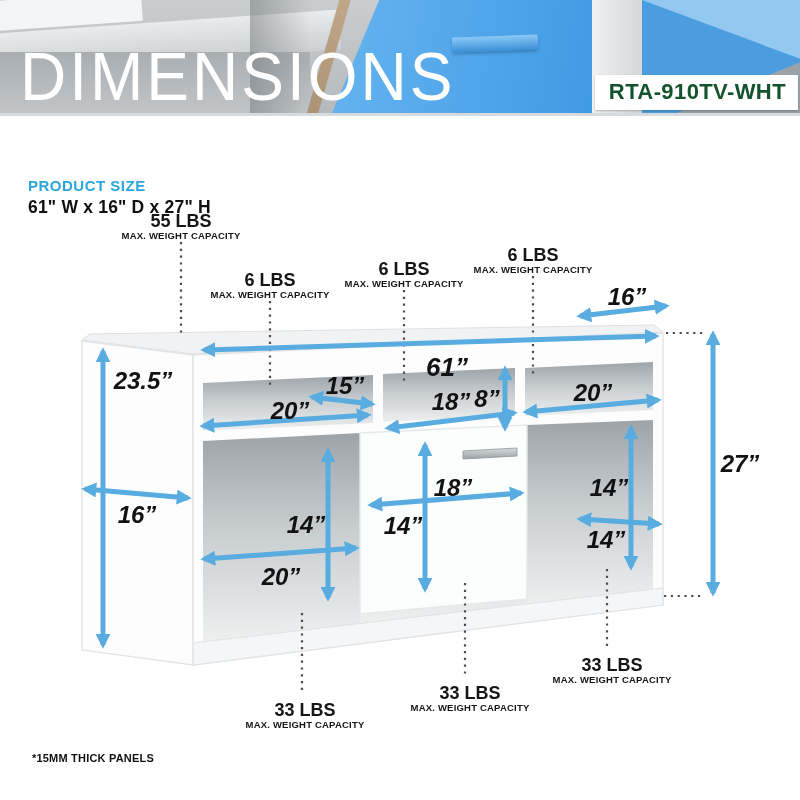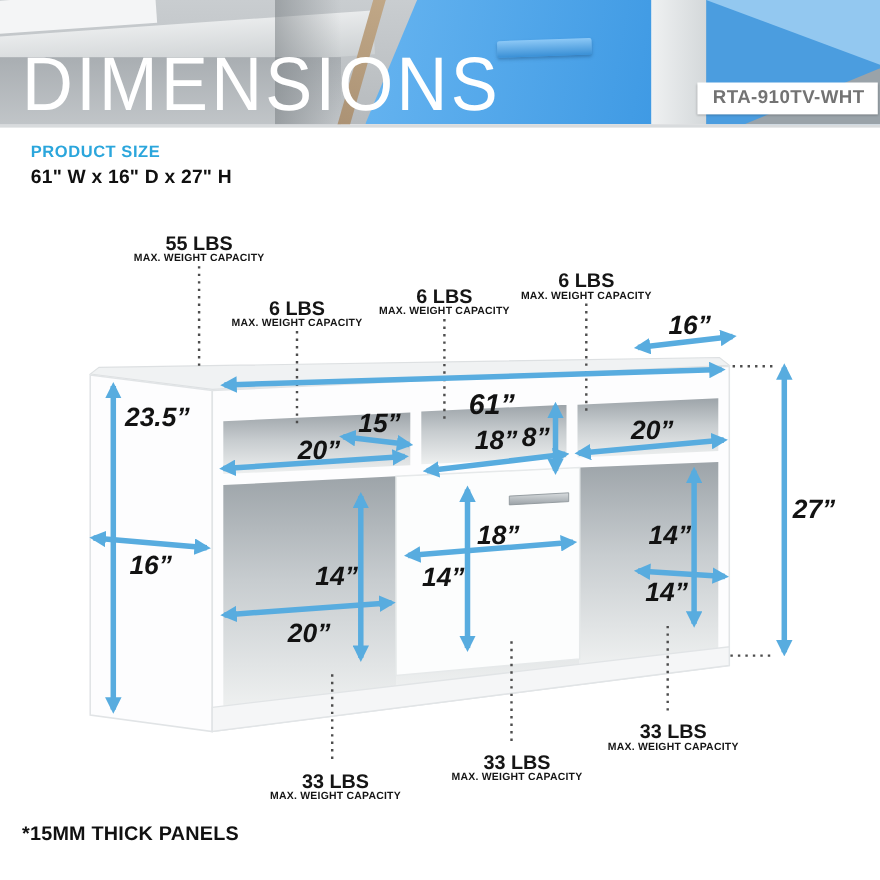--- a/index.html
+++ b/index.html
@@ -21,43 +21,43 @@
   .ph-white-panel{left:592px;top:0;width:50px;height:113px;background:linear-gradient(90deg,#eff1f2,#d4d8da);}
   .ph-blue-right{left:642px;top:0;width:158px;height:113px;background:#4b9ddf;}
   .ph-blue-light{left:642px;top:0;width:158px;height:113px;background:#93c8f0;clip-path:polygon(0 0,100% 0,100% 52%);}
   .ph-gray-corner{left:642px;top:0;width:158px;height:113px;background:#9aa3a9;clip-path:polygon(100% 55%,100% 100%,22% 100%);}
   .hero-title{
     position:absolute;left:20px;bottom:2px;margin:0;color:#ffffff;
     font-size:64px;font-weight:200;letter-spacing:3px;line-height:1;
     transform:scaleY(1.08);transform-origin:left bottom;white-space:nowrap;
   }
   .model-badge{
-    position:absolute;right:2px;top:75px;background:#ffffff;color:#737373;
-    font-size:17px;font-weight:700;letter-spacing:.4px;padding:4px 12px 5px 14px;
+    position:absolute;right:2px;top:75px;background:#ffffff;color:#14532d;
+    font-size:22px;font-weight:700;letter-spacing:.4px;padding:4px 12px 5px 14px;
     box-shadow:0 1px 2px rgba(0,0,0,.25);
   }
   
   .product{height:77px;box-sizing:border-box;padding:14px 0 0 28px;}
-  .product-label{color:#2ba6dc;font-size:15px;font-weight:700;letter-spacing:.5px;}
+  .product-label{color:#2ba6dc;font-size:15px;font-weight:700;letter-spacing:.5px;margin-top:47px;}
   .product-value{color:#101010;font-size:17.5px;font-weight:700;letter-spacing:.2px;margin-top:3px;}
   
   svg.diagram{display:block;width:800px;height:550px;}
   .arrow{stroke:#58acdf;stroke-width:5;fill:none;}
   .dotted{stroke:#4d4d4d;stroke-width:2.2;stroke-dasharray:2.2 4.6;fill:none;}
   .dim{font-family:"Liberation Sans",sans-serif;font-style:italic;font-weight:700;font-size:24px;fill:#121212;text-anchor:middle;dominant-baseline:central;}
   .dim-lg{font-size:26px;}
   .wval{font-family:"Liberation Sans",sans-serif;font-weight:700;font-size:18px;fill:#151515;text-anchor:middle;dominant-baseline:central;}
   .wnote{font-family:"Liberation Sans",sans-serif;font-weight:700;font-size:9.5px;fill:#151515;text-anchor:middle;dominant-baseline:central;letter-spacing:.2px;}
   .panel{fill:#fdfdfe;stroke:#e1e4e6;stroke-width:1.4;}
   .sliver{fill:#f0f2f3;stroke:#dde0e2;stroke-width:1;}
   .cavity{fill:url(#cavityGrad);}
   .door{fill:#fcfdfd;stroke:#e6e9ea;stroke-width:1.4;}
   .plinth{fill:#f5f6f7;stroke:#e1e4e6;stroke-width:1.2;}
   
-  .notes{margin:4px 0 0 20px;color:#111;font-size:18px;font-weight:700;line-height:23px;letter-spacing:.2px;}
+  .notes{margin:4px 0 0 32px;color:#111;font-size:11px;font-weight:700;line-height:23px;letter-spacing:.2px;}
 </style>
 </head>
 <body>
 
 <div class="page">
 
   <header class="hero">
     <div class="ph ph-top-strip"></div>
     <div class="ph ph-left-body"></div>
     <div class="ph ph-shelf-tl"></div>

